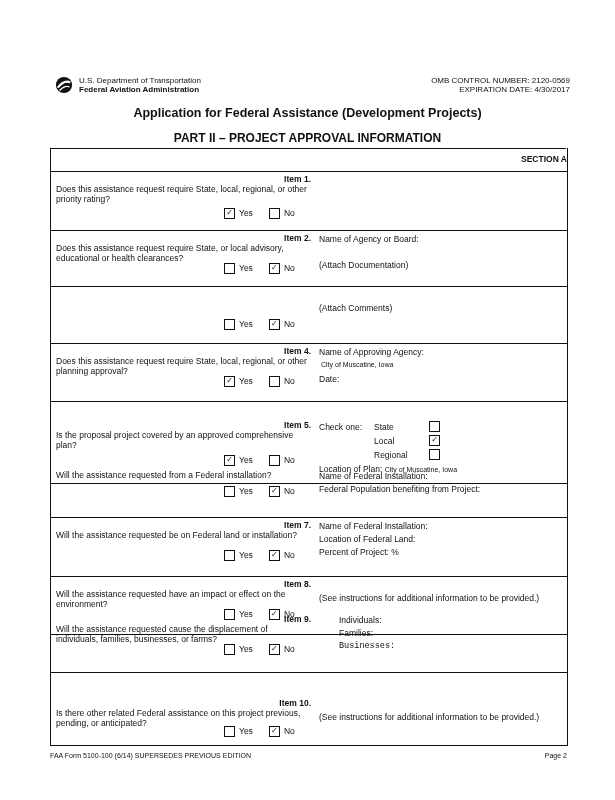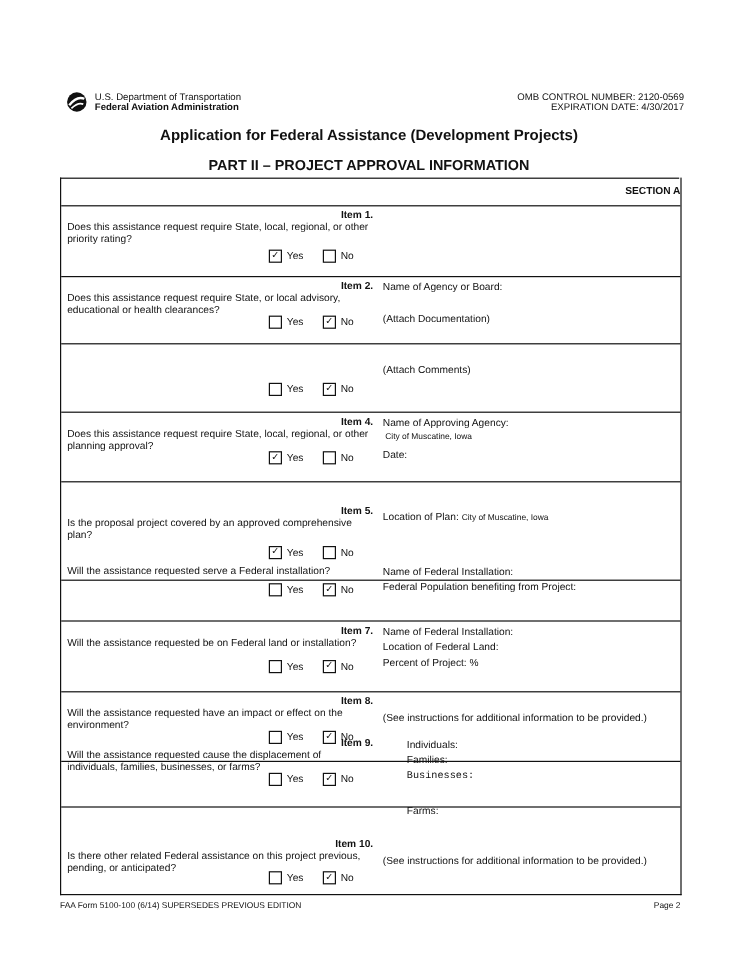--- a/index.html
+++ b/index.html
@@ -130,26 +130,37 @@
           <div>Is the proposal project covered by an approved comprehensive plan?</div>
         </div>
         <div class="yn" style="top: 38px;">
           <span class="cb checked"></span>
           <span>Yes</span>
           <span class="gap"></span>
           <span class="cb"></span>
           <span>No</span>
         </div>
         <div class="rcol">
+          <div class="check-grid">
+            <span>Check one:</span>
+            <span>State</span>
+            <span class="cb"></span>
+            <span></span>
+            <span>Local</span>
+            <span class="cb checked"></span>
+            <span></span>
+            <span>Regional</span>
+            <span class="cb"></span>
+          </div>
           <div style="margin-top: 4px;"><span>Location of Plan:</span> <span class="small">City of Muscatine, Iowa</span></div>
         </div>
       </div>
       <div class="row" style="top: 319px; height: 50px;">
         <div class="lcol">
-          <div>Will the assistance requested serve a Federal installation?</div>
+          <div>Will the assistance requested from a Federal installation?</div>
         </div>
         <div class="yn" style="top: 19px;">
           <span class="cb"></span>
           <span>Yes</span>
           <span class="gap"></span>
           <span class="cb checked"></span>
           <span>No</span>
         </div>
         <div class="rcol">
           <div style="min-height: 10px; margin-bottom: 3px;">Name of Federal Installation:</div>
@@ -200,21 +211,20 @@
           <span class="cb"></span>
           <span>Yes</span>
           <span class="gap"></span>
           <span class="cb checked"></span>
           <span>No</span>
         </div>
         <div class="rcol">
           <div class="ind2" style="min-height: 10px; margin-bottom: 3px;">Individuals:</div>
           <div class="ind2" style="min-height: 10px; margin-bottom: 3px;">Families:</div>
           <div class="ind2" style="min-height: 10px; margin-bottom: 19px; font-family: Liberation Mono, monospace;">Businesses:</div>
-          <div class="ind2" style="min-height: 10px; margin-bottom: 3px;">Farms:</div>
         </div>
       </div>
       <div class="row" style="top: 547px; height: 50px;">
         <div class="lcol">
           <div class="item-lbl">Item 10.</div>
           <div>Is there other related Federal assistance on this project previous, pending, or anticipated?</div>
         </div>
         <div class="yn" style="top: 31px;">
           <span class="cb"></span>
           <span>Yes</span>

